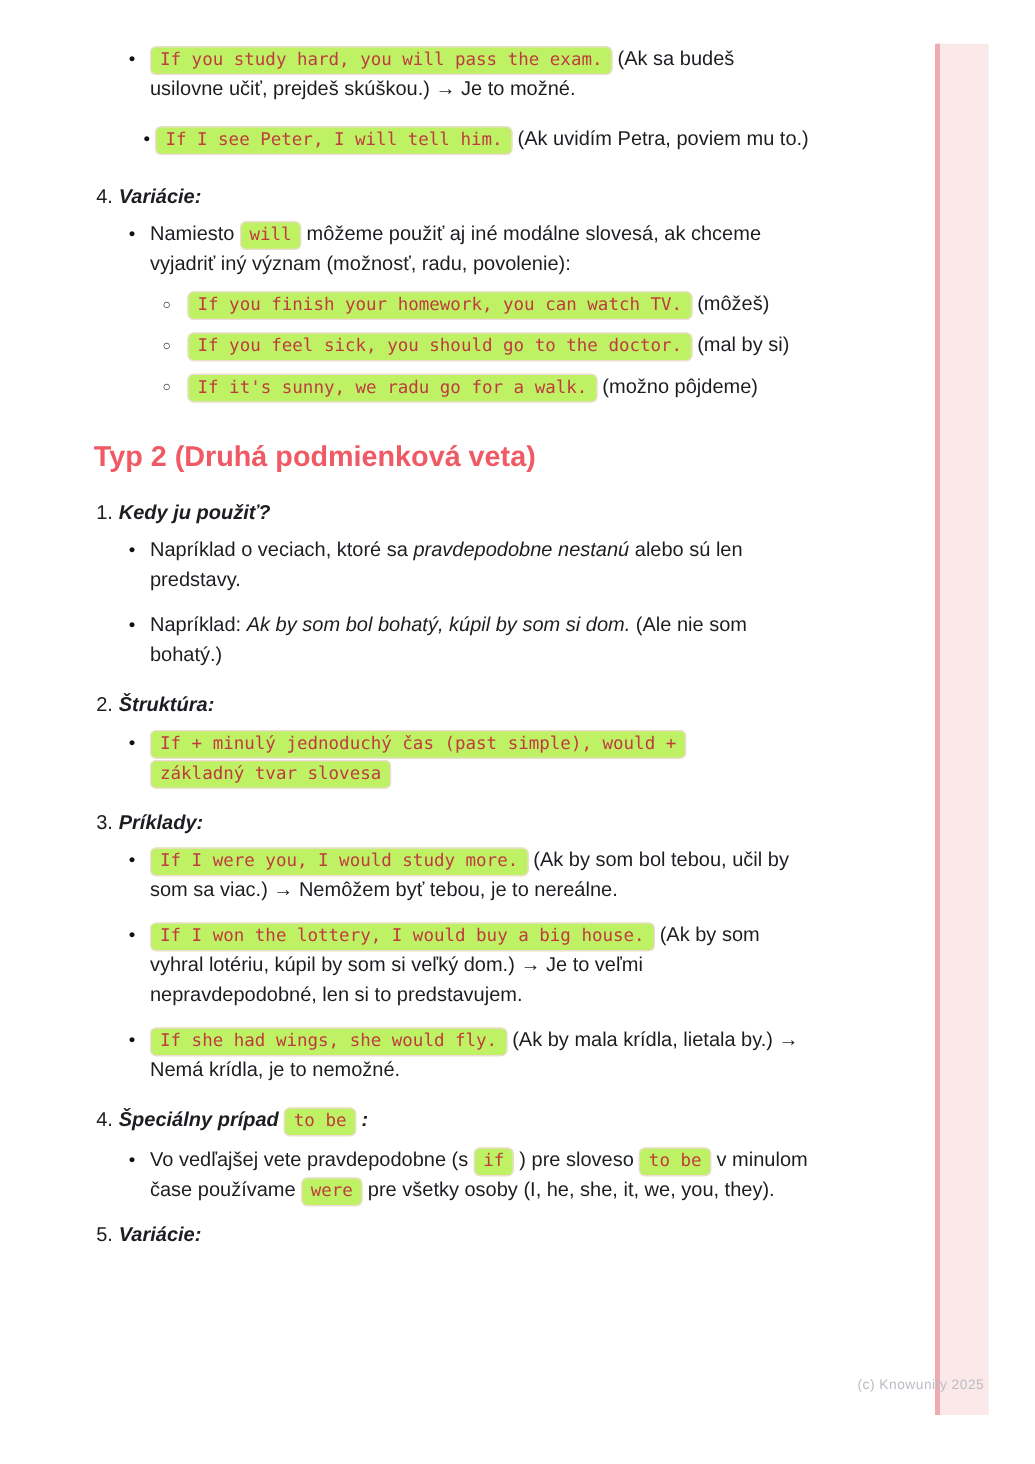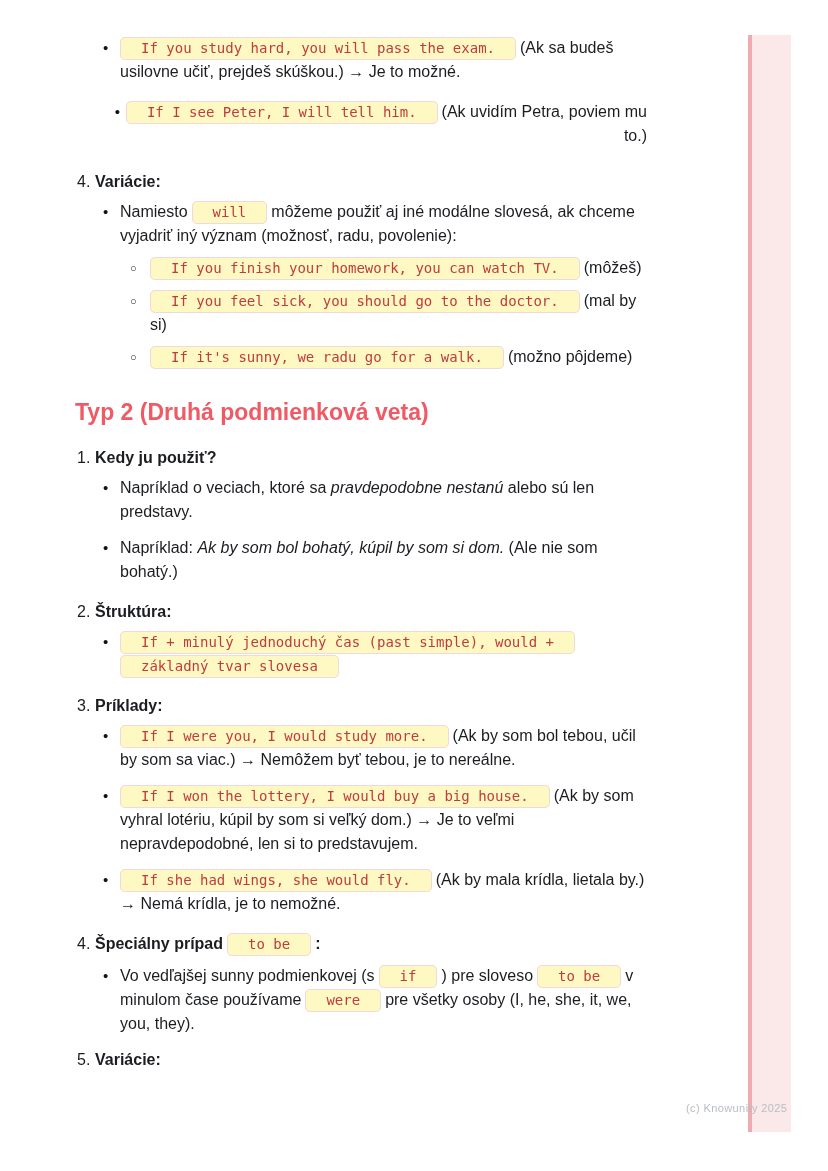--- a/index.html
+++ b/index.html
@@ -11,30 +11,30 @@
   .nrow{display:flex;padding-left:2px;}
   .num{width:18px;flex:none;}
   .brow{display:flex;padding-left:28px;}
   .bullet{width:17px;flex:none;color:#111;}
   .bullet::before{content:"\2022";font-size:15px;}
   .crow{display:flex;padding-left:55px;}
   .circle{width:20px;flex:none;color:#222;position:relative;top:-1px;}
   .circle::before{content:"\25CB";font-size:11px;}
   .text{flex:1;min-width:0;}
 
-  .b{font-weight:bold;}
+  .b{font-weight:bold;font-style:italic;}
   .i{font-style:italic;}
   .bi{font-weight:bold;font-style:italic;}
 
   .chip{
     font-family:"DejaVu Sans Mono","Liberation Mono",monospace;
     font-size:14px;line-height:1.5;
-    color:#bf3b3f;background:#fef9c3;
+    color:#bf3b3f;background:#bef264;
     border:1px solid #f1d9d9;border-radius:5px;
-    padding:2px 20px 3px;margin:0 4px;
+    padding:2px 7px 3px;margin:0 4px;
     -webkit-box-decoration-break:clone;box-decoration-break:clone;
   }
   .text > .chip:first-child{margin-left:0;}
   .narrow .text{max-width:495px;}
 
   h1.heading{
     font-size:23px;line-height:32px;font-weight:bold;
     color:#ef5a64;margin:26px 0 18px 0;
   }
 
@@ -132,21 +132,21 @@
       <span class="bullet"></span>
       <div class="text"><code class="chip">If she had wings, she would fly.</code><span>(Ak by mala krídla, lietala by.) → Nemá krídla, je to nemožné.</span></div>
     </div>
 
     <div class="nrow mb8">
       <span class="num">4.</span>
       <div class="text"><span class="b">Špeciálny prípad</span><code class="chip">to be</code><span class="b">:</span></div>
     </div>
     <div class="brow mb12">
       <span class="bullet"></span>
-      <div class="text"><span>Vo vedľajšej sunny podmienkovej (s</span><code class="chip">if</code><span>) pre sloveso</span><code class="chip">to be</code><span>v minulom čase používame</span><code class="chip">were</code><span>pre všetky osoby (I, he, she, it, we, you, they).</span></div>
+      <div class="text"><span>Vo vedľajšej vete pravdepodobne (s</span><code class="chip">if</code><span>) pre sloveso</span><code class="chip">to be</code><span>v minulom čase používame</span><code class="chip">were</code><span>pre všetky osoby (I, he, she, it, we, you, they).</span></div>
     </div>
 
     <div class="nrow">
       <span class="num">5.</span>
       <div class="text"><span class="b">Variácie:</span></div>
     </div>
 
   </div>
 </div>
 

